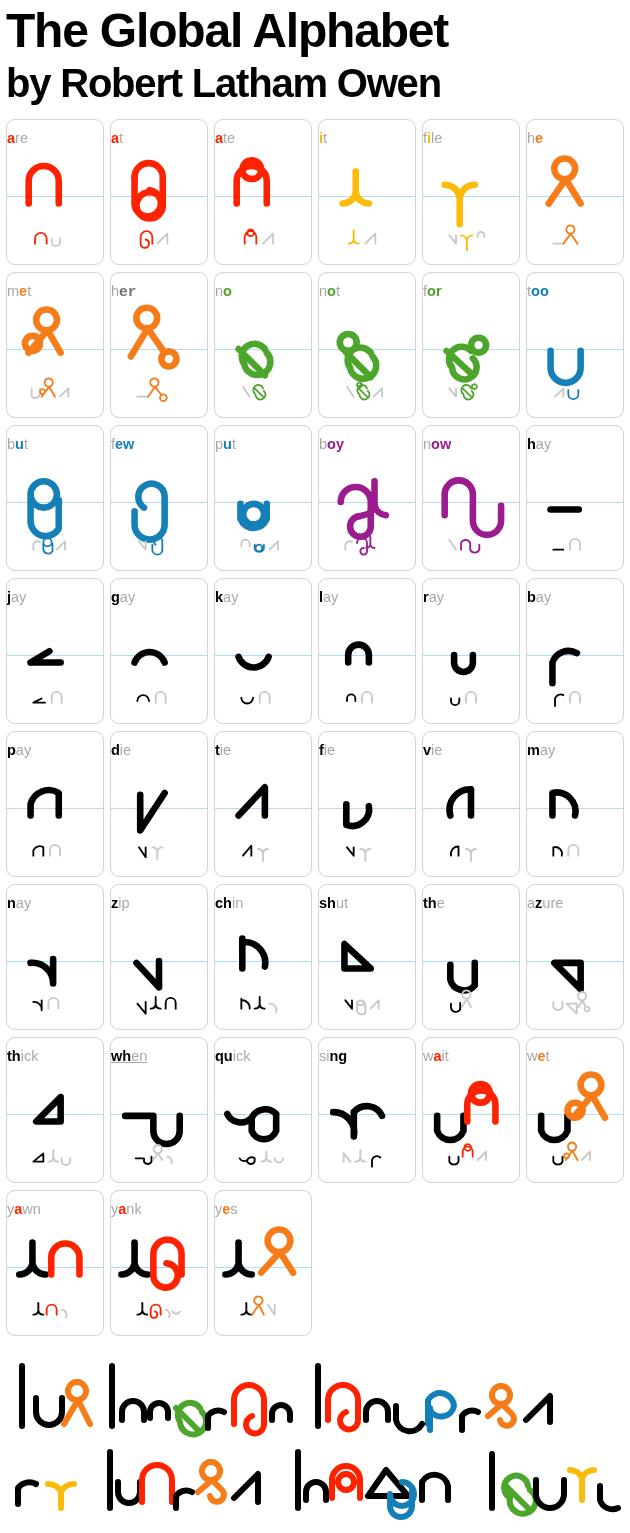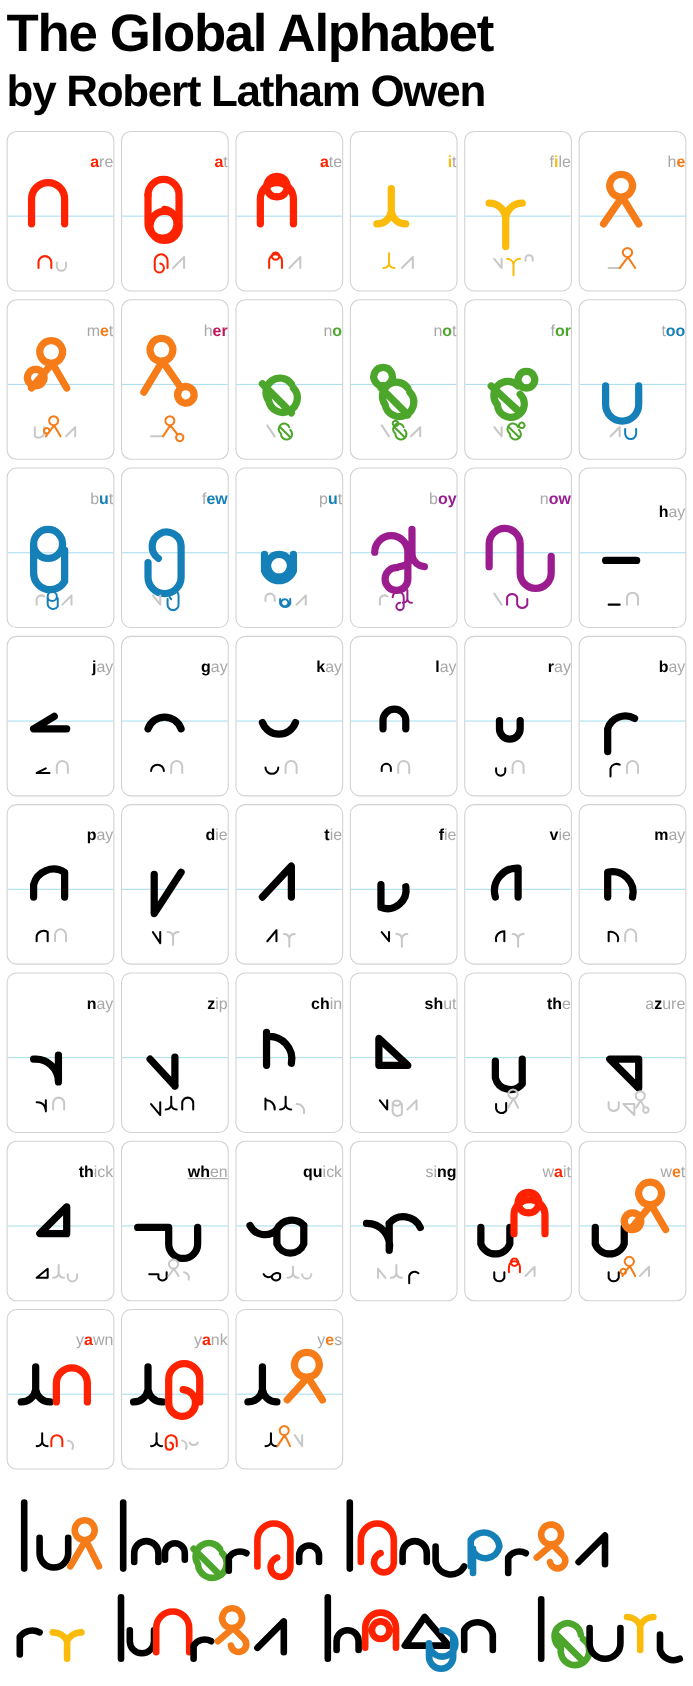--- a/index.html
+++ b/index.html
@@ -33,22 +33,22 @@
   }
   .card {
     position: relative;
     height: 146px;
     border: 1px solid #d2d2d2;
     border-radius: 9px;
     background: #ffffff;
   }
   .card-label {
     position: absolute;
-    top: 20px; left: 0; right: 0;
-    text-align: right;
+    top: 10px; left: 0; right: 0;
+    text-align: left;
     font-size: 14.5px;
     line-height: 16px;
     color: #a8a8a8;
     white-space: nowrap;
   }
   .card-label b { font-weight: bold; }
   .baseline {
     position: absolute;
     left: 0; right: 0; top: 76px;
     height: 1px;
@@ -195,21 +195,21 @@
         </div>
         <div class="small-glyph">
           <svg width="80" height="30" viewBox="0 0 64 36">
             <path d="M4 16 V26 a6 6 0 0 0 10 -5 V16" stroke="#c8c8c8" stroke-width="2.2" fill="none" stroke-linecap="round" stroke-linejoin="round"></path>
             <path d="M24 14 a5 5 0 1 1 1 0 l-9 12 M25 14 l7 12 M17 23 a3 3 0 1 1 0.1 0" stroke="#F57C18" stroke-width="2.2" fill="none" stroke-linecap="round" stroke-linejoin="round"></path>
             <path d="M38 26 L48 16 V26" stroke="#c8c8c8" stroke-width="2.2" fill="none" stroke-linecap="round" stroke-linejoin="round"></path>
           </svg>
         </div>
       </div>
       <div class="card">
-        <div class="card-label" style="color: rgb(168, 168, 168);">h<b style="color: #be185d;">er</b></div>
+        <div class="card-label" style="color: rgb(168, 168, 168);">h<b style="color: #737373; font-family: Liberation Mono, monospace;">er</b></div>
         <div class="baseline" style="background: rgb(173, 223, 240);"></div>
         <div class="big-glyph">
           <svg width="94" height="108" viewBox="0 0 100 108">
             <path d="M36 32 a11 11 0 1 1 2 0 l-18 30 M38 32 l18 26 a8 8 0 1 1 -2 2" stroke="#F57C18" stroke-width="7" fill="none" stroke-linecap="round" stroke-linejoin="round"></path>
           </svg>
         </div>
         <div class="small-glyph">
           <svg width="80" height="30" viewBox="0 0 64 36">
             <path d="M6 26 H18" stroke="#c8c8c8" stroke-width="2.2" fill="none" stroke-linecap="round" stroke-linejoin="round"></path>
             <path d="M26 14 a5 5 0 1 1 1 0 l-8 12 M27 14 l8 10 a4 4 0 1 1 -1 1" stroke="#F57C18" stroke-width="2.2" fill="none" stroke-linecap="round" stroke-linejoin="round"></path>
@@ -349,21 +349,21 @@
           </svg>
         </div>
         <div class="small-glyph">
           <svg width="80" height="30" viewBox="0 0 64 36">
             <path d="M6 14 L14 26" stroke="#c8c8c8" stroke-width="2.2" fill="none" stroke-linecap="round" stroke-linejoin="round"></path>
             <path d="M20 26 V18 a6 6 0 0 1 11 0 V26 a6 6 0 0 0 11 0 V20" stroke="#9B1C8E" stroke-width="2.2" fill="none" stroke-linecap="round" stroke-linejoin="round"></path>
           </svg>
         </div>
       </div>
       <div class="card">
-        <div class="card-label" style="color: rgb(168, 168, 168); margin-top: 12px;"><b style="color: rgb(0, 0, 0);">h</b>ay</div>
+        <div class="card-label" style="color: rgb(168, 168, 168);"><b style="color: rgb(0, 0, 0);">h</b>ay</div>
         <div class="baseline" style="background: rgb(173, 223, 240);"></div>
         <div class="big-glyph">
           <svg width="94" height="108" viewBox="0 0 100 108">
             <path d="M24 62 H54" stroke="#000000" stroke-width="7" fill="none" stroke-linecap="round" stroke-linejoin="round"></path>
           </svg>
         </div>
         <div class="small-glyph">
           <svg width="80" height="30" viewBox="0 0 64 36">
             <path d="M6 26 H18" stroke="#000000" stroke-width="2.2" fill="none" stroke-linecap="round" stroke-linejoin="round"></path>
             <path d="M26 26 V19 a6 6 0 0 1 12 0 V26" stroke="#c8c8c8" stroke-width="2.2" fill="none" stroke-linecap="round" stroke-linejoin="round"></path>

